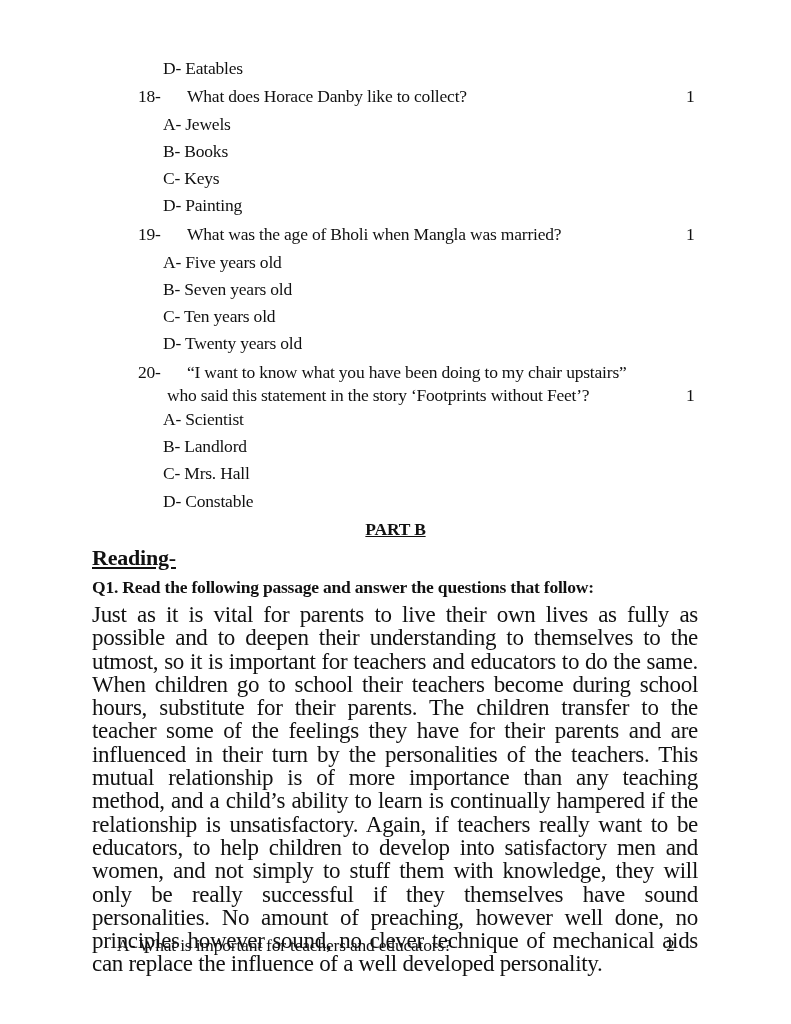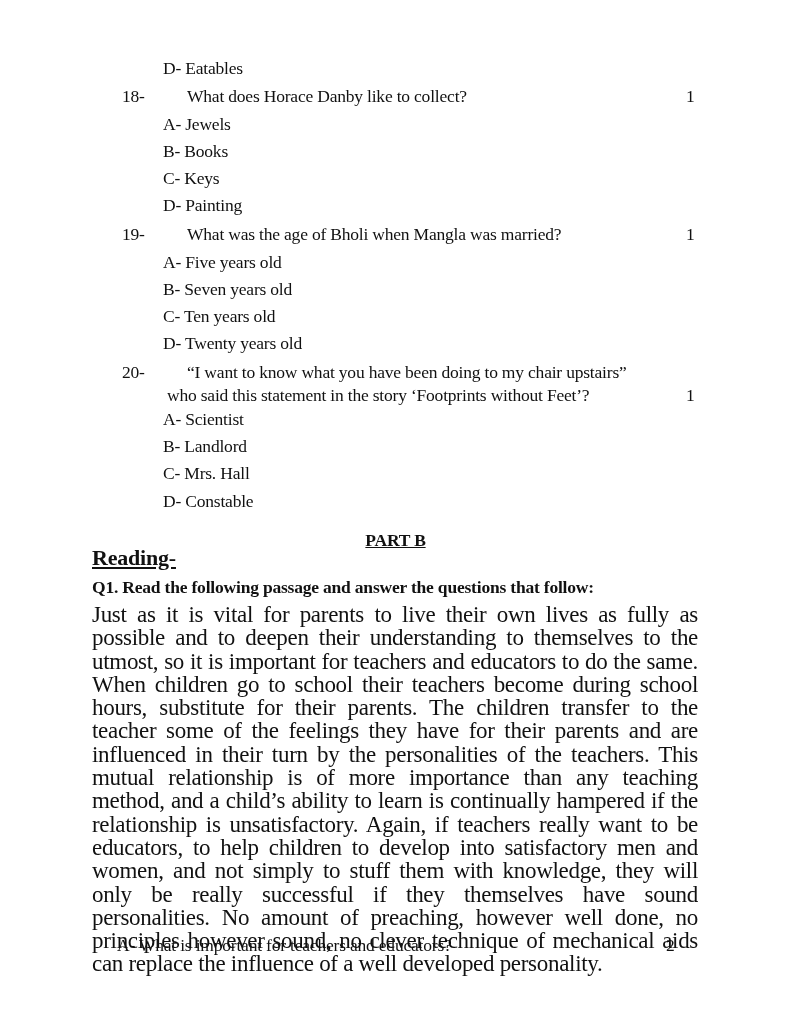--- a/index.html
+++ b/index.html
@@ -6,26 +6,26 @@
   body {
     width: 791px; height: 1024px; position: relative; overflow: hidden;
     font-family: "Liberation Sans", sans-serif; color: #111111;
   }
   .page { position: absolute; left: 0; top: 0; width: 791px; height: 1024px; font-family: Liberation Serif, serif; }
   .line {
     position: absolute; font-size: 17.5px; line-height: 22px; white-space: nowrap;
     font-stretch: condensed; letter-spacing: -0.2px;
   }
   .opt { left: 163px; }
-  .qnum { left: 122px; text-align: right; }
+  .qnum { left: 138px; text-align: right; }
   .qtext { left: 187px; }
   .marks { position: absolute; font-size: 17.5px; line-height: 22px; }
   .bold { font-weight: bold; }
   .u { text-decoration: underline; }
-  .center { left: 0; width: 791px; text-align: center; margin-top: 11px; }
+  .center { left: 0; width: 791px; text-align: center; }
   .para {
     position: absolute; left: 92px; width: 606px; font-size: 23px; line-height: 23.3px;
     text-align: justify; letter-spacing: -0.3px;
   }
 </style>
 </head>
 <body>
 
 <div class="page">
 

